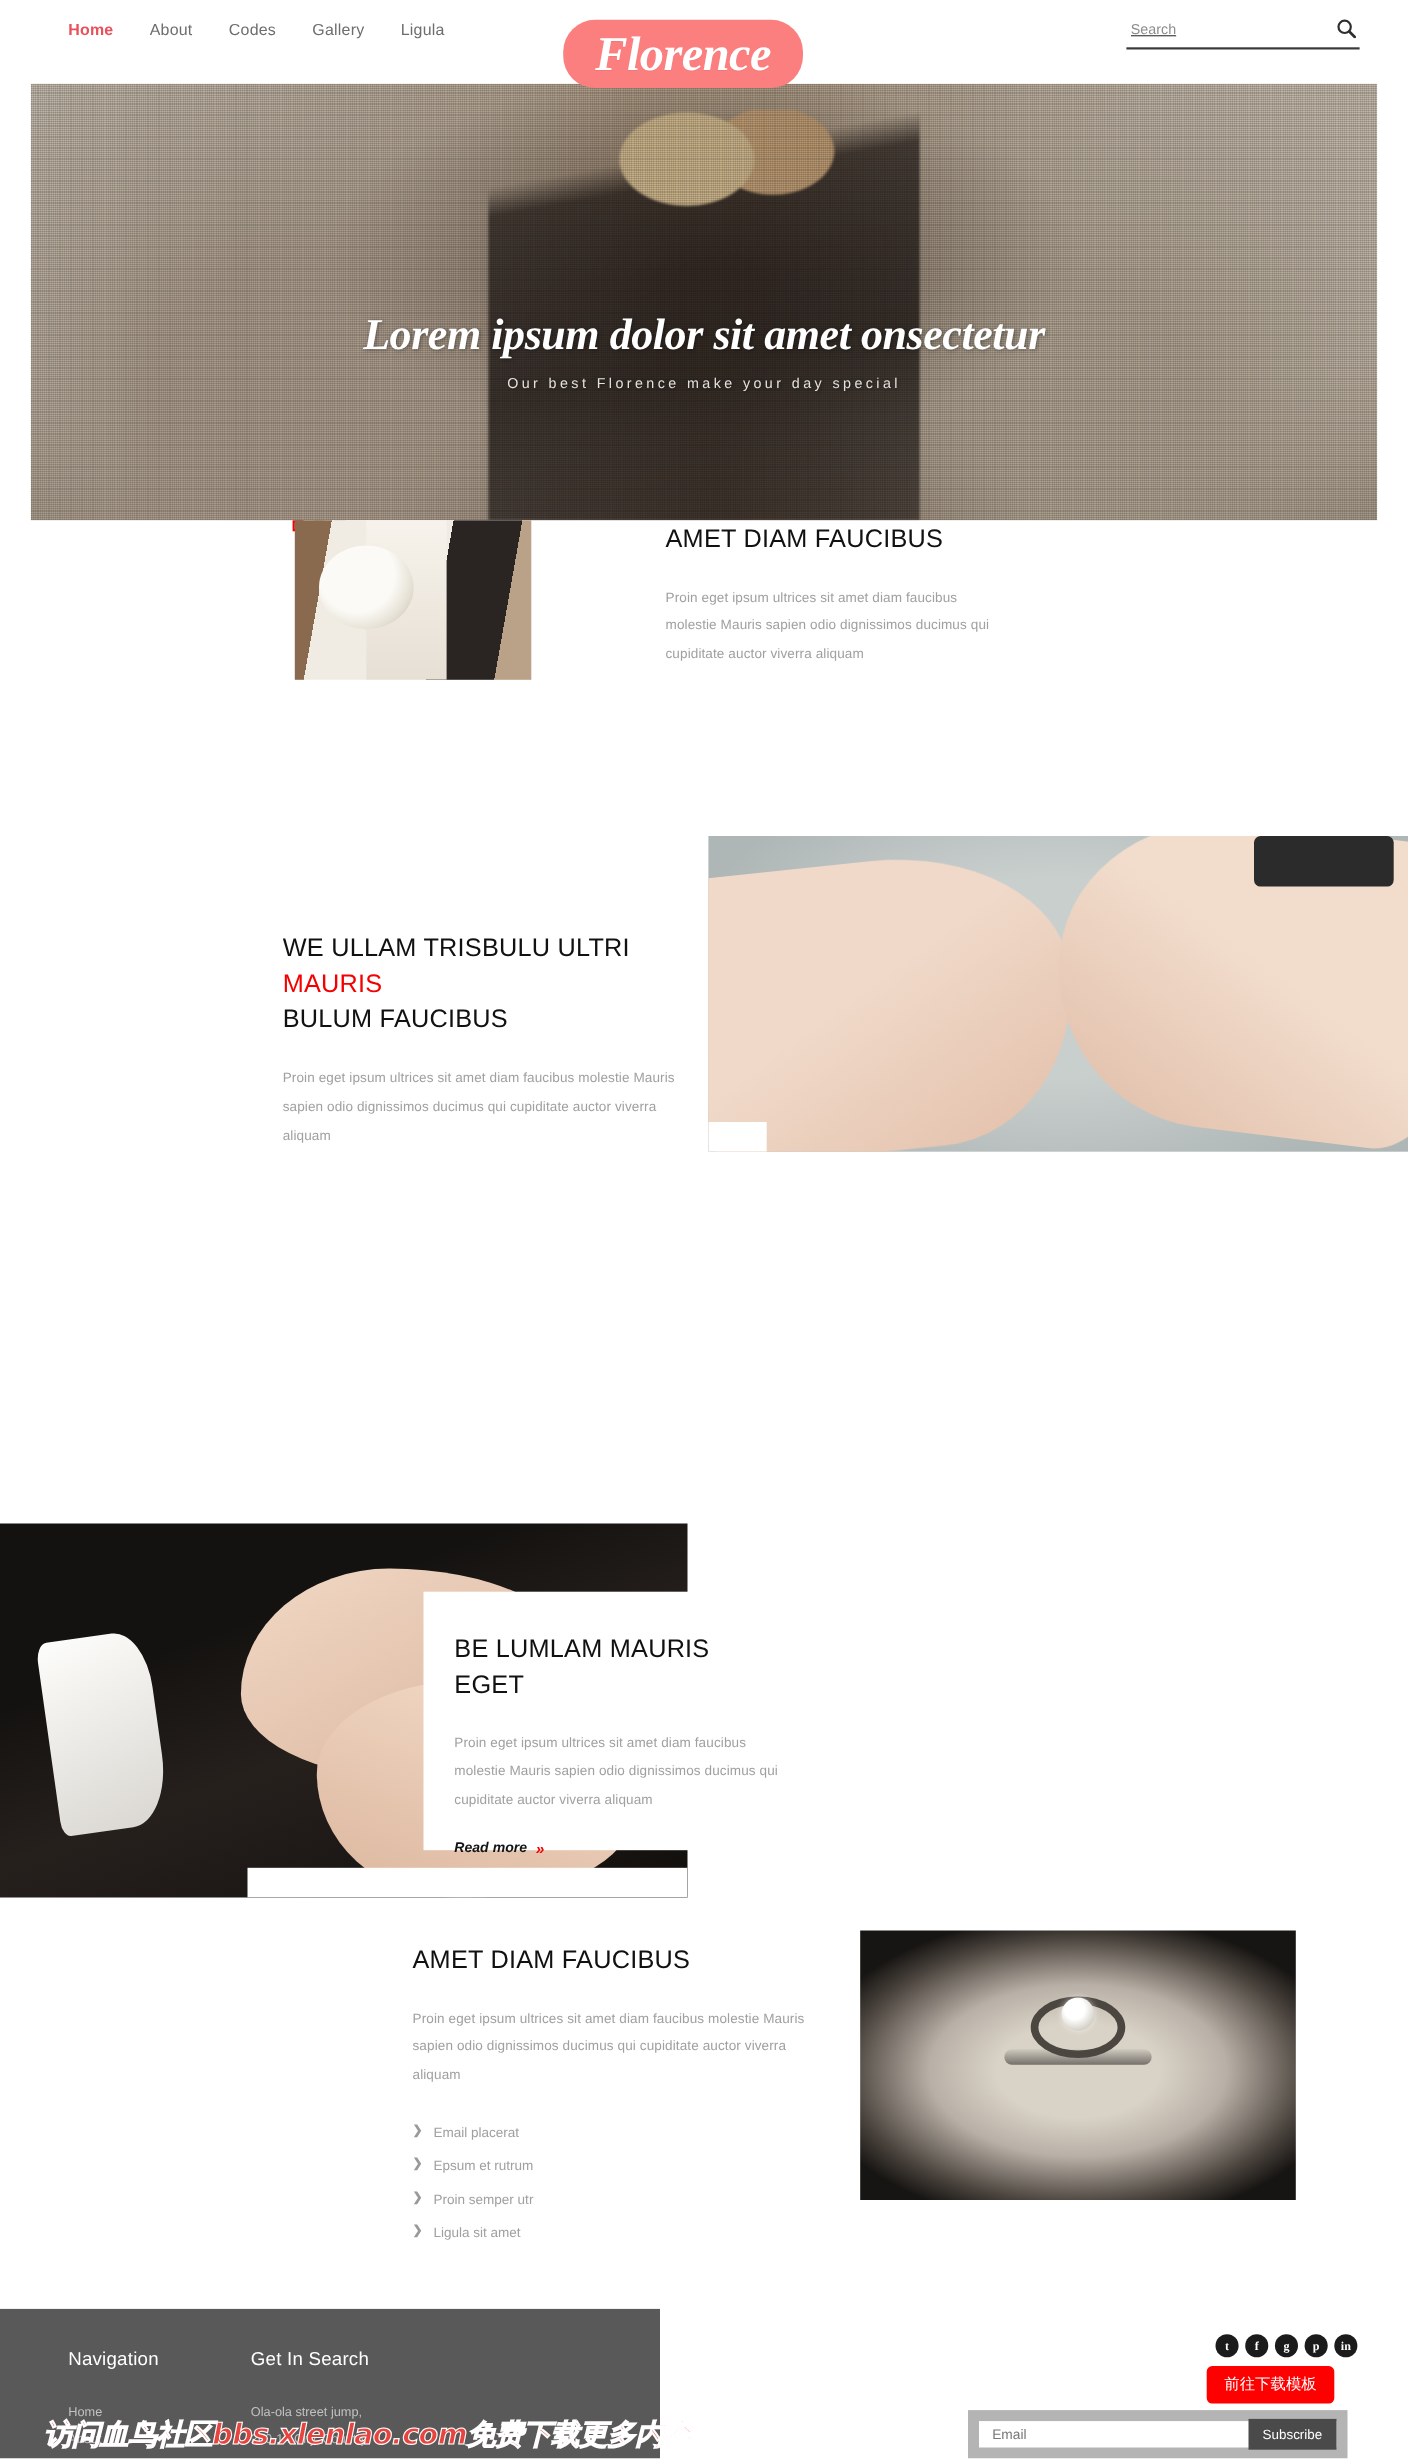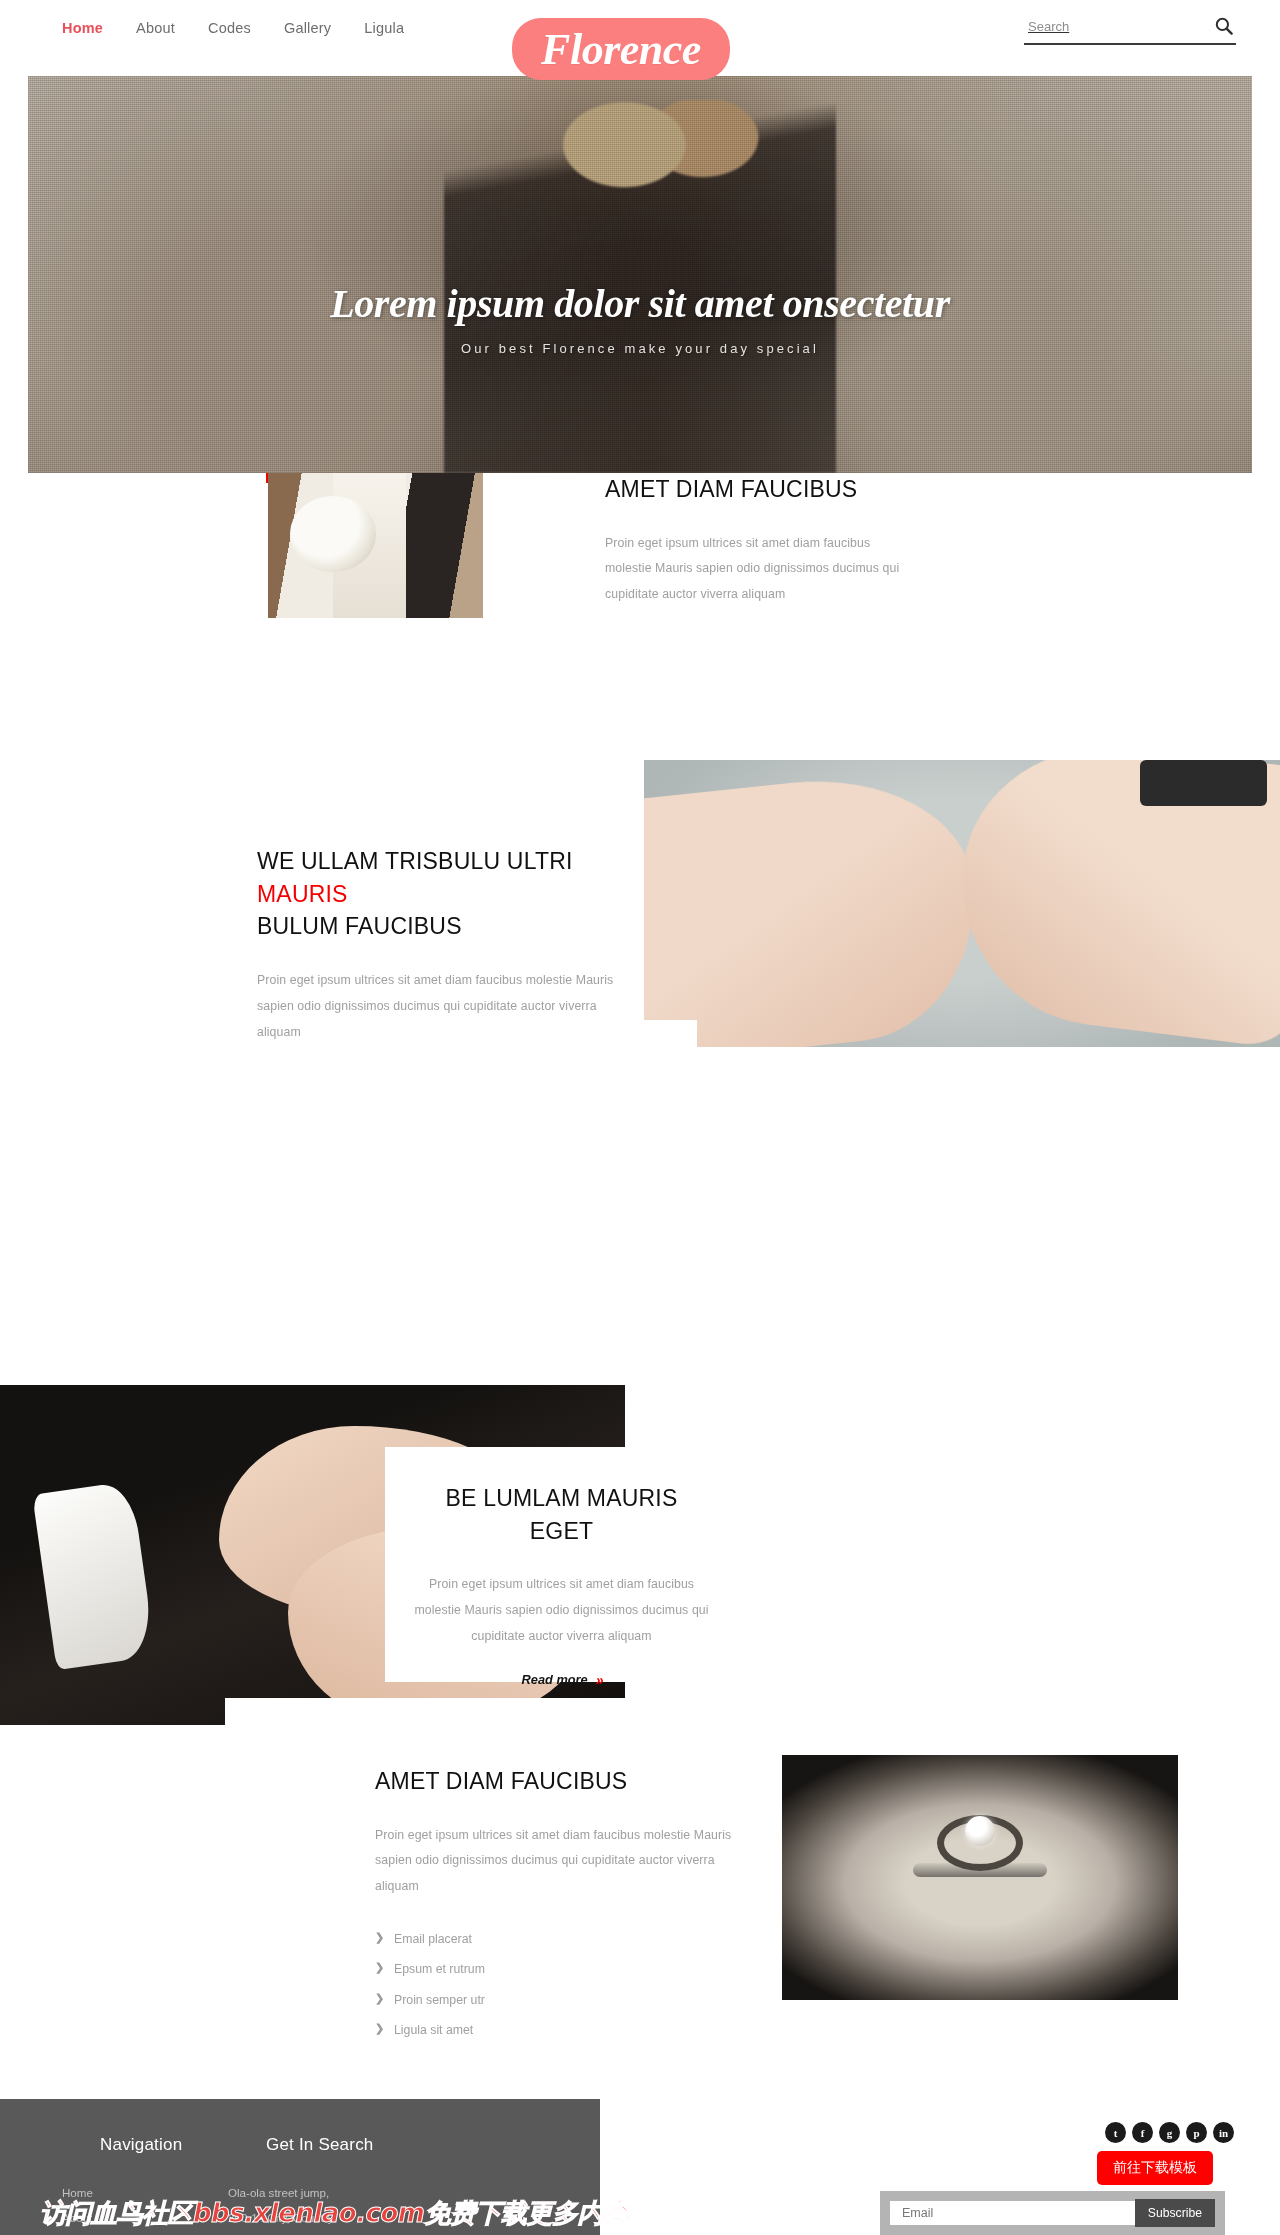--- a/index.html
+++ b/index.html
@@ -221,21 +221,21 @@
     border-radius: 50%;
   }
   .sec1-thumb .dress {
     position: absolute; left: 30%; top: 0;
     width: 34%; height: 100%;
     background: linear-gradient(180deg,#f7f3ec,#e6dfd4);
   }
   .sec1-right { position: absolute; left: 605px; top: 1127px - 473px; width: 300px; }
 
   
-  .sec2 { position: absolute; left: 0; top: 1385px; width: 1280px; height: 340px; text-align: center; }
+  .sec2 { position: absolute; left: 0; top: 1385px; width: 1280px; height: 340px; }
   .sec2-img {
     position: absolute; left: 0; top: 0;
     width: 625px; height: 340px;
     overflow: hidden;
     background: linear-gradient(160deg,#141210 0 30%, #26201d 55%, #100e0c 100%);
   }
   .sec2-img .skin1 {
     position: absolute; left: 35%; top: 12%;
     width: 48%; height: 56%;
     background: linear-gradient(150deg,#f1d8c5,#d9b49c);
@@ -342,21 +342,20 @@
   }
   .fcols { display: flex; gap: 0; }
   .fcol { width: 166px; }
   .fcol.wide { width: 220px; }
   .fcol h3 {
     font-size: 17px;
     font-weight: normal;
     color: #fff;
     margin-bottom: 26px;
     letter-spacing: .2px;
-    margin-left: 38px;
   }
   .fcol a, .fcol p {
     display: block;
     font-size: 11.6px;
     color: #c2c2c2;
     text-decoration: none;
     line-height: 2.15;
   }
 
   .footer-right {

